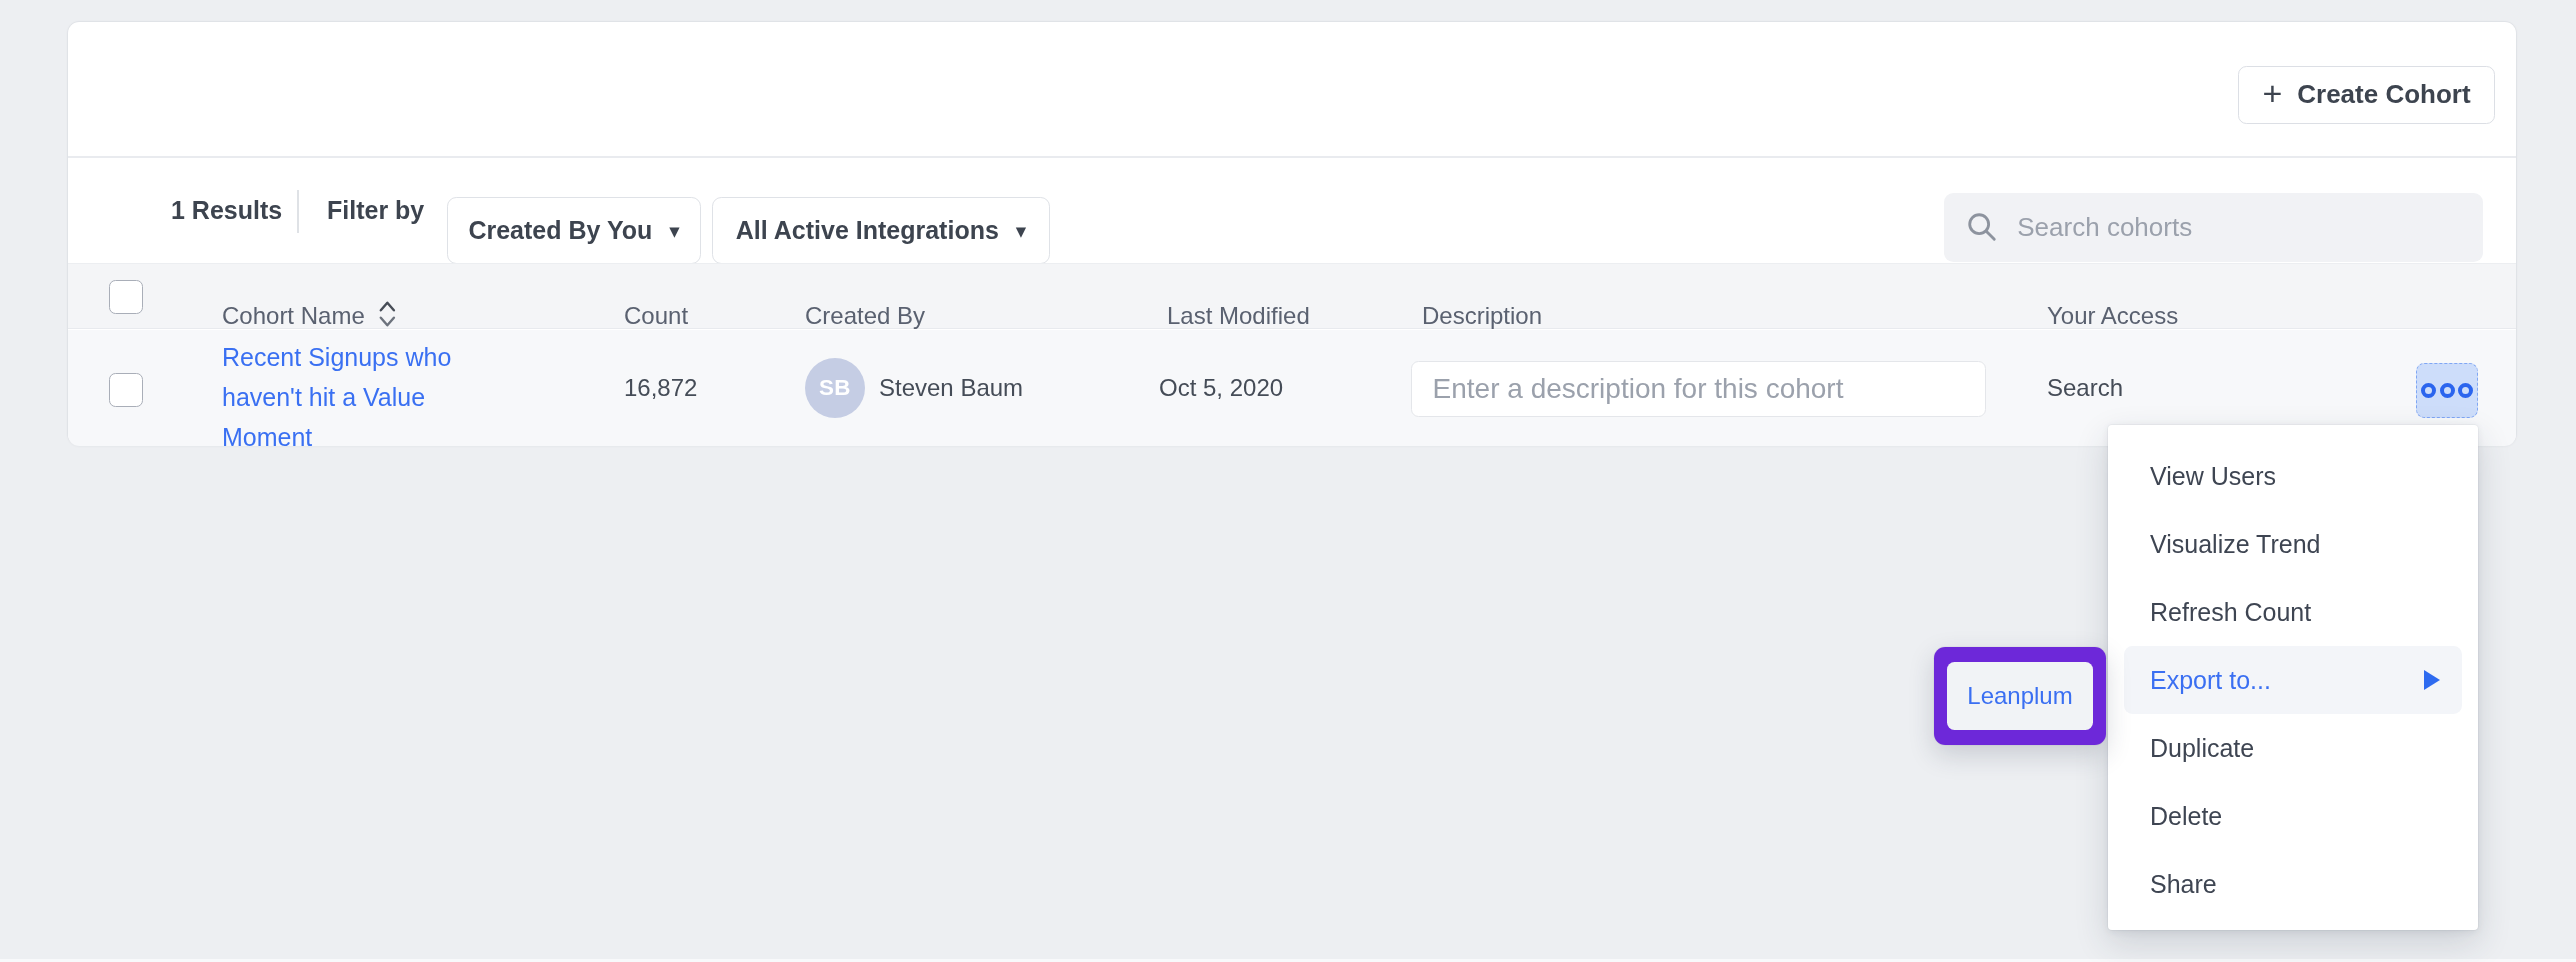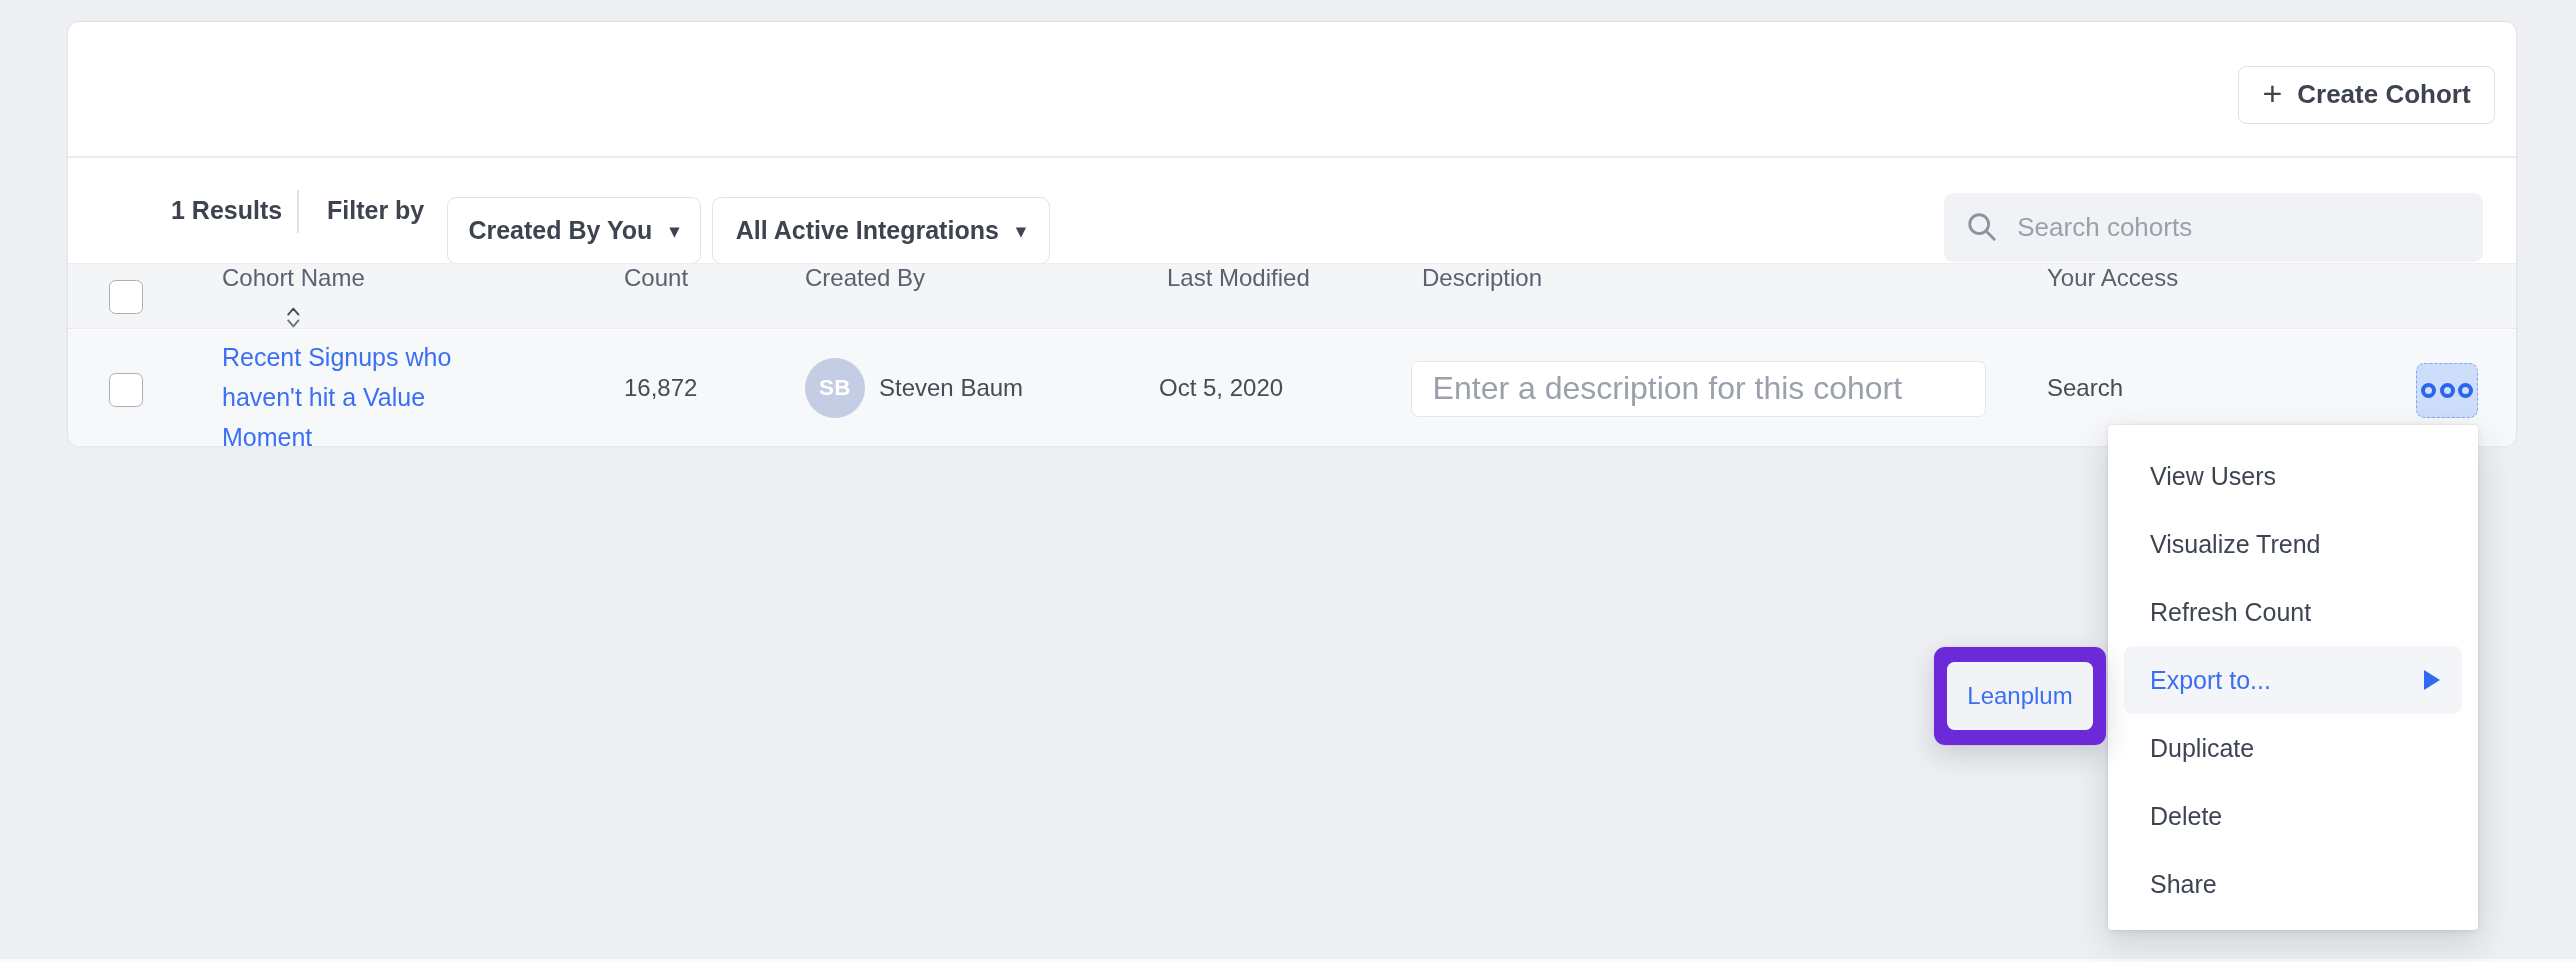--- a/index.html
+++ b/index.html
@@ -67,21 +67,21 @@
     font-family:"Liberation Sans", sans-serif; font-size:26px; color:#454c57;
   }
   .search-box input::placeholder { color:#9ba1ac; }
 
   
   .thead {
     position:absolute; left:0; top:241px; width:100%; height:66px;
     background:#f4f5f7; border-top:0.9px solid #eceef1; border-bottom:0.9px solid #e8eaee;
   }
   .thead .col, .trow .cell { position:absolute; font-size:24px; }
-  .thead .col { top:0; height:66px; display:flex; align-items:center; font-weight:500; color:#5a6170;flex-direction:column; }
+  .thead .col { top:0; height:66px; display:flex; align-items:flex-end; font-weight:500; color:#5a6170; }
   .checkbox {
     width:34px; height:34px; background:#fff; border:1.9px solid #a9aeb8; border-radius:6.5px; cursor:pointer;
   }
   .thead .cb { position:absolute; left:41px; top:16px; }
   .col-name   { left:154px; gap:13px; cursor:pointer; }
   .col-count  { left:556px; }
   .col-createdby { left:737px; }
   .col-modified  { left:1091px;margin-left:8px; }
   .col-desc   { left:1354px; }
   .col-access { left:1979px; }
@@ -100,21 +100,21 @@
   .avatar {
     position:absolute; left:737px; top:28px; width:60px; height:60px; border-radius:50%;
     background:#c5cde4; display:flex; align-items:center; justify-content:center;
     color:#ffffff; font-size:22.4px; font-weight:700; letter-spacing:0.5px;
   }
   .cell-createdby { left:811px; top:0; height:116px; display:flex; align-items:center; color:#454c57; }
   .cell-modified  { left:1091px; top:0; height:116px; display:flex; align-items:center; color:#454c57; }
   .desc-input {
     position:absolute; left:1343px; top:31px; width:575px; height:56px;
     background:#fff; border:1.9px solid #e4e6ea; border-radius:7.5px;
-    font-family:"Liberation Sans", sans-serif; font-size:32px; color:#454c57;
+    font-family:"Liberation Sans", sans-serif; font-size:28px; color:#454c57;
     padding:0 20.6px; outline:none;
   }
   .desc-input::placeholder { color:#9ba1ac; }
   .cell-access { left:1979px; top:0; height:116px; display:flex; align-items:center; color:#454c57; }
 
   .more-btn {
     position:absolute; left:2348px; top:33px; width:62px; height:55px;
     background:#cdddfa; border:1.9px dashed #7fa6f4; border-radius:8.4px;
     display:flex; align-items:center; justify-content:center; gap:3.7px; cursor:pointer;
   }

